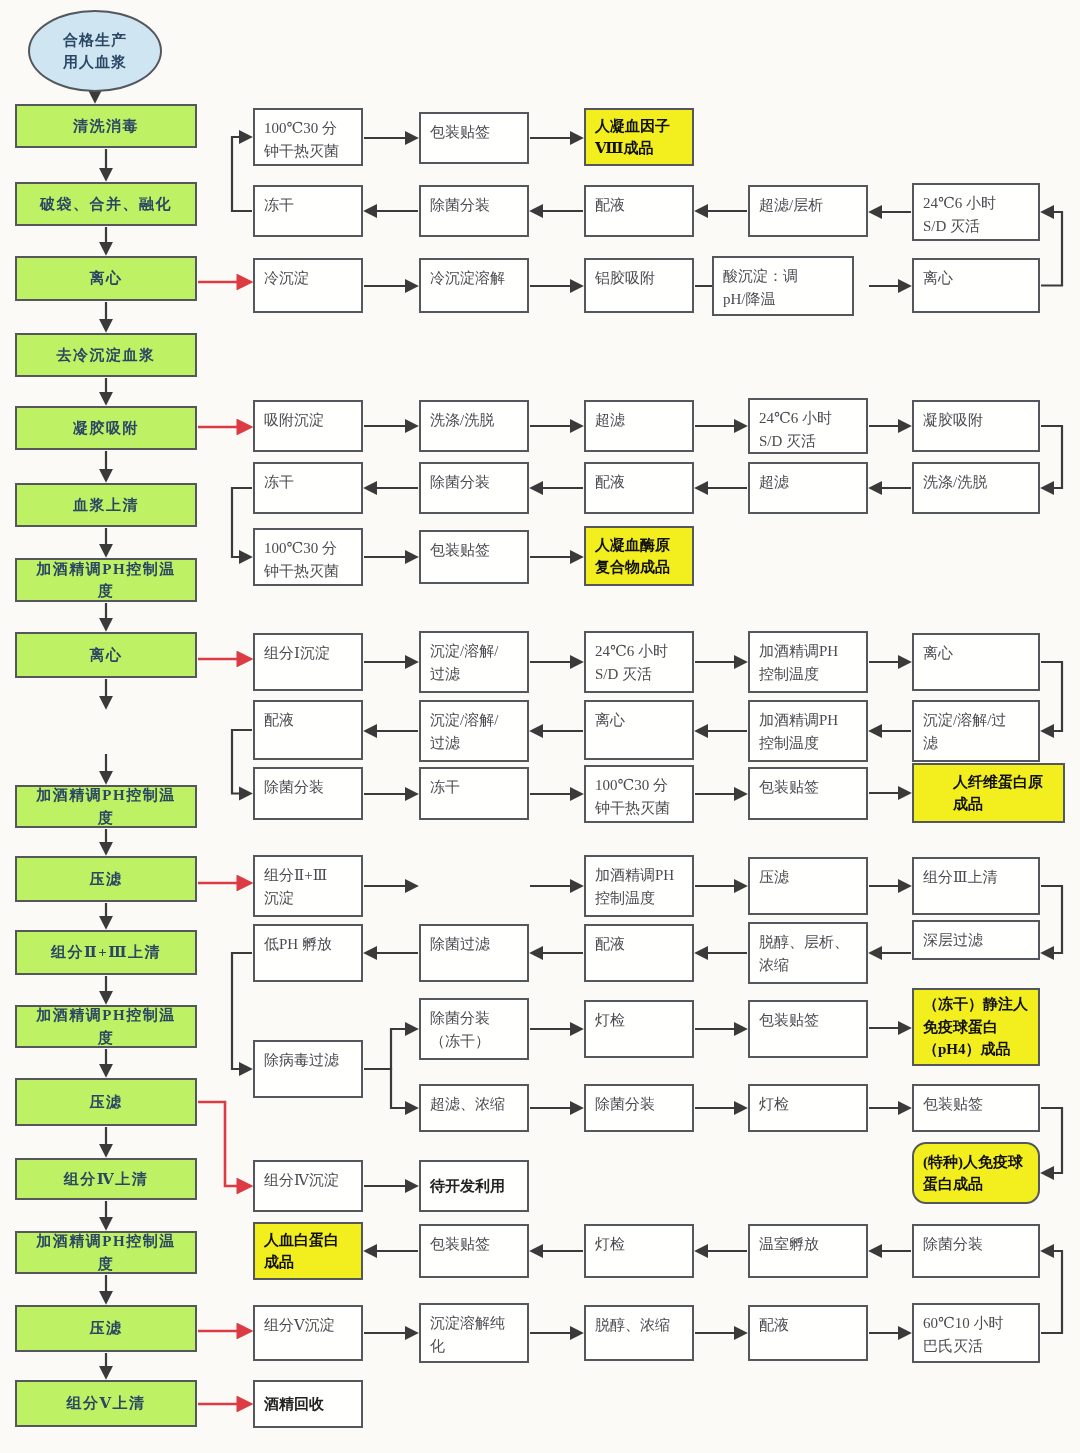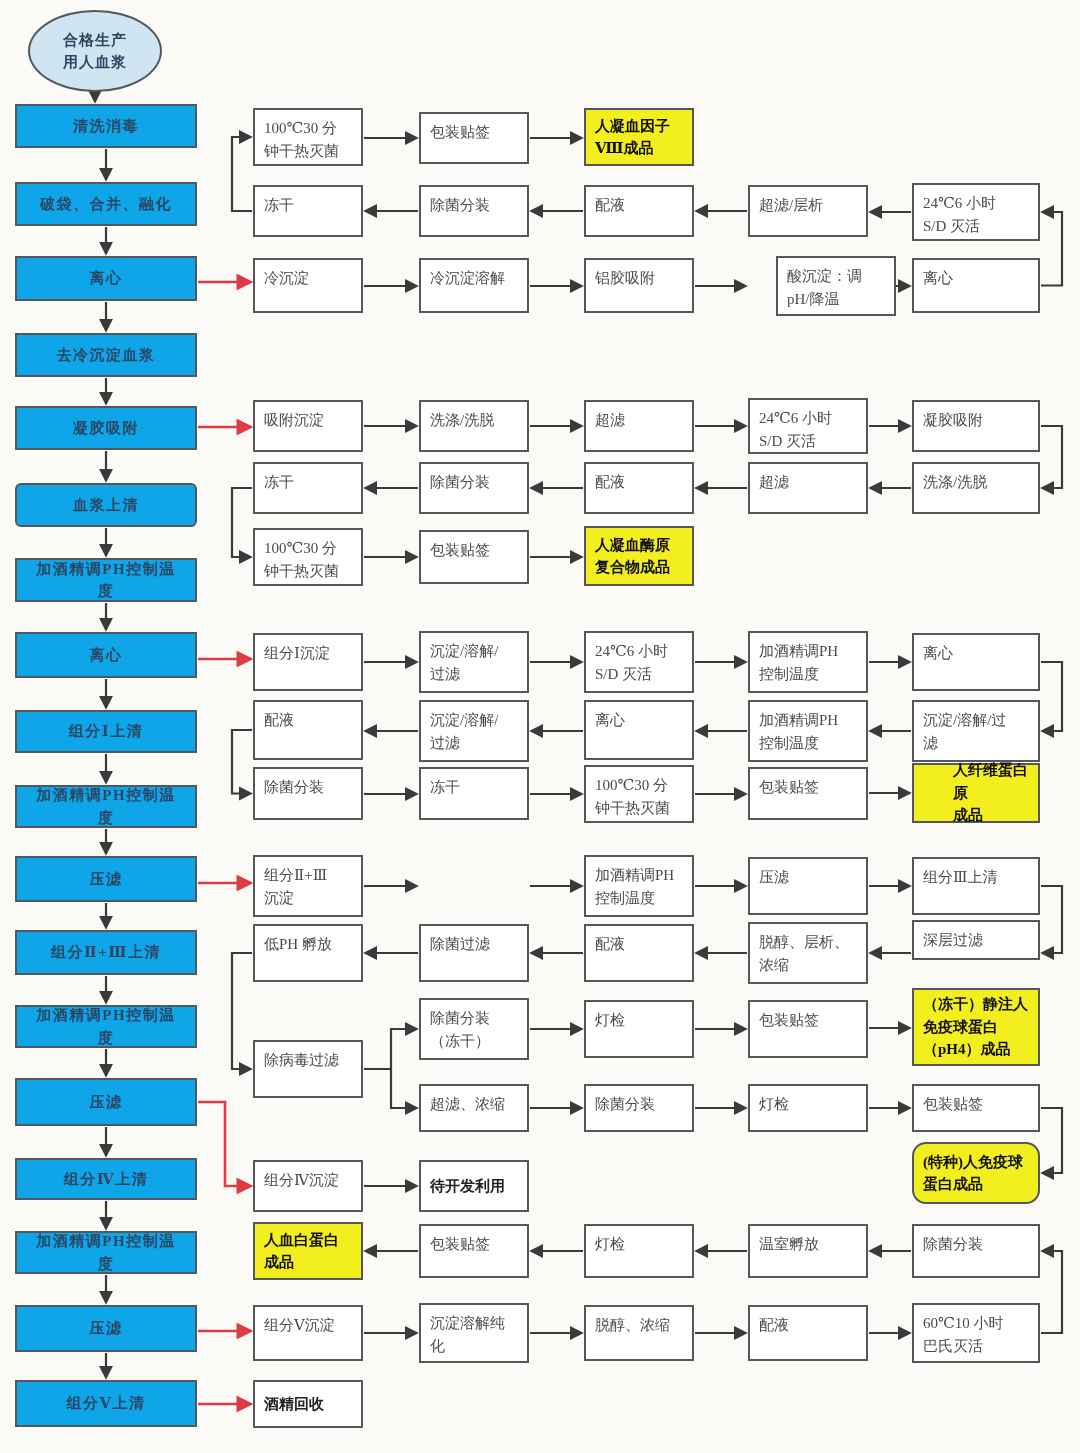--- a/index.html
+++ b/index.html
@@ -3,21 +3,21 @@
 <meta charset="utf-8">
 <style>
   html,body{margin:0;padding:0;}
   #board{position:relative;width:1080px;height:1453px;background:#fbfaf7;overflow:hidden;
          font-family:"Liberation Serif","DejaVu Serif",serif;}
   .title{position:absolute;left:260px;top:36px;width:520px;text-align:center;
          font-size:27px;font-weight:bold;color:#141414;letter-spacing:2px;}
   .node{position:absolute;box-sizing:border-box;border:2px solid #54585d;background:#fffffe;
         color:#4a4a50;font-size:15px;line-height:1.5;padding:7px 9px;white-space:pre-line;
         display:flex;flex-direction:column;justify-content:flex-start;align-items:flex-start;}
-  .plasma{background:#0ea5e9;color:#2b4764;font-weight:600;align-items:center;
+  .plasma{background:#bef264;color:#2b4764;font-weight:600;align-items:center;
           justify-content:center;text-align:center;letter-spacing:1.5px;padding:18px;}
   .product{background:#f3ee1e;color:#101010;font-weight:bold;justify-content:center;}
   .note{font-weight:bold;color:#222;justify-content:center;}
   .ellipse{border-radius:50%;background:#cfe6f2;color:#2b4764;font-weight:600;
            align-items:center;justify-content:center;text-align:center;letter-spacing:1px;}
   svg.arrows{position:absolute;left:0;top:0;}
 </style>
 </head>
 <body>
 
@@ -124,24 +124,23 @@
       <path d="M583 1251 L532 1251" fill="none" stroke="#3a3a3a" stroke-width="2.2" marker-end="url(#ah-k)"></path>
       <path d="M418 1251 L366 1251" fill="none" stroke="#3a3a3a" stroke-width="2.2" marker-end="url(#ah-k)"></path>
     </svg>
     <div class="node ellipse" style="left: 28px; top: 10px; width: 134px; height: 82px;">合格生产
 用人血浆</div>
     <div class="node plasma" style="left: 15px; top: 104px; width: 182px; height: 44px;">清洗消毒</div>
     <div class="node plasma" style="left: 15px; top: 182px; width: 182px; height: 44px;">破袋、合并、融化</div>
     <div class="node plasma" style="left: 15px; top: 256px; width: 182px; height: 45px;">离心</div>
     <div class="node plasma" style="left: 15px; top: 333px; width: 182px; height: 44px;">去冷沉淀血浆</div>
     <div class="node plasma" style="left: 15px; top: 406px; width: 182px; height: 44px;">凝胶吸附</div>
-    <div class="node plasma" style="left: 15px; top: 483px; width: 182px; height: 44px; border-radius: 6px;">血浆上清</div>
+    <div class="node plasma" style="left: 15px; top: 483px; width: 182px; height: 44px;">血浆上清</div>
     <div class="node plasma" style="left: 15px; top: 558px; width: 182px; height: 44px;">加酒精调PH控制温度</div>
     <div class="node plasma" style="left: 15px; top: 632px; width: 182px; height: 46px;">离心</div>
-    <div class="node plasma" style="left: 15px; top: 710px; width: 182px; height: 43px;">组分Ⅰ上清</div>
     <div class="node plasma" style="left: 15px; top: 785px; width: 182px; height: 43px;">加酒精调PH控制温度</div>
     <div class="node plasma" style="left: 15px; top: 856px; width: 182px; height: 46px;">压滤</div>
     <div class="node plasma" style="left: 15px; top: 930px; width: 182px; height: 45px;">组分Ⅱ+Ⅲ上清</div>
     <div class="node plasma" style="left: 15px; top: 1005px; width: 182px; height: 43px;">加酒精调PH控制温度</div>
     <div class="node plasma" style="left: 15px; top: 1078px; width: 182px; height: 48px;">压滤</div>
     <div class="node plasma" style="left: 15px; top: 1158px; width: 182px; height: 42px;">组分Ⅳ上清</div>
     <div class="node plasma" style="left: 15px; top: 1231px; width: 182px; height: 43px;">加酒精调PH控制温度</div>
     <div class="node plasma" style="left: 15px; top: 1305px; width: 182px; height: 47px;">压滤</div>
     <div class="node plasma" style="left: 15px; top: 1380px; width: 182px; height: 47px;">组分Ⅴ上清</div>
     <div class="node " style="left: 253px; top: 108px; width: 110px; height: 58px;">100℃30 分
@@ -151,21 +150,21 @@
 Ⅷ成品</div>
     <div class="node " style="left: 253px; top: 185px; width: 110px; height: 52px;">冻干</div>
     <div class="node " style="left: 419px; top: 185px; width: 110px; height: 52px;">除菌分装</div>
     <div class="node " style="left: 584px; top: 185px; width: 110px; height: 52px;">配液</div>
     <div class="node " style="left: 748px; top: 185px; width: 120px; height: 52px;">超滤/层析</div>
     <div class="node " style="left: 912px; top: 183px; width: 128px; height: 58px;">24℃6 小时
 S/D 灭活</div>
     <div class="node " style="left: 253px; top: 258px; width: 110px; height: 55px;">冷沉淀</div>
     <div class="node " style="left: 419px; top: 258px; width: 110px; height: 55px;">冷沉淀溶解</div>
     <div class="node " style="left: 584px; top: 258px; width: 110px; height: 55px;">铝胶吸附</div>
-    <div class="node " style="left: 776px; top: 256px; width: 120px; height: 60px;">酸沉淀：调
+    <div class="node " style="left: 712px; top: 256px; width: 142px; height: 60px;">酸沉淀：调
 pH/降温</div>
     <div class="node " style="left: 912px; top: 258px; width: 128px; height: 55px;">离心</div>
     <div class="node " style="left: 253px; top: 400px; width: 110px; height: 52px;">吸附沉淀</div>
     <div class="node " style="left: 419px; top: 400px; width: 110px; height: 52px;">洗涤/洗脱</div>
     <div class="node " style="left: 584px; top: 400px; width: 110px; height: 52px;">超滤</div>
     <div class="node " style="left: 748px; top: 398px; width: 120px; height: 56px;">24℃6 小时
 S/D 灭活</div>
     <div class="node " style="left: 912px; top: 400px; width: 128px; height: 52px;">凝胶吸附</div>
     <div class="node " style="left: 253px; top: 462px; width: 110px; height: 52px;">冻干</div>
     <div class="node " style="left: 419px; top: 462px; width: 110px; height: 52px;">除菌分装</div>
@@ -191,21 +190,21 @@
     <div class="node " style="left: 584px; top: 700px; width: 110px; height: 60px;">离心</div>
     <div class="node " style="left: 748px; top: 700px; width: 120px; height: 62px;">加酒精调PH
 控制温度</div>
     <div class="node " style="left: 912px; top: 700px; width: 128px; height: 62px;">沉淀/溶解/过
 滤</div>
     <div class="node " style="left: 253px; top: 767px; width: 110px; height: 53px;">除菌分装</div>
     <div class="node " style="left: 419px; top: 767px; width: 110px; height: 53px;">冻干</div>
     <div class="node " style="left: 584px; top: 765px; width: 110px; height: 58px;">100℃30 分
 钟干热灭菌</div>
     <div class="node " style="left: 748px; top: 767px; width: 120px; height: 53px;">包装贴签</div>
-    <div class="node product" style="left: 912px; top: 763px; width: 128px; height: 60px; padding-left: 39px;">人纤维蛋白原
+    <div class="node product" style="left: 912px; top: 763px; width: 153px; height: 60px; padding-left: 39px;">人纤维蛋白原
 成品</div>
     <div class="node " style="left: 253px; top: 855px; width: 110px; height: 62px;">组分Ⅱ+Ⅲ
 沉淀</div>
     <div class="node " style="left: 584px; top: 855px; width: 110px; height: 62px;">加酒精调PH
 控制温度</div>
     <div class="node " style="left: 748px; top: 857px; width: 120px; height: 58px;">压滤</div>
     <div class="node " style="left: 912px; top: 857px; width: 128px; height: 58px;">组分Ⅲ上清</div>
     <div class="node " style="left: 253px; top: 924px; width: 110px; height: 58px;">低PH 孵放</div>
     <div class="node " style="left: 419px; top: 924px; width: 110px; height: 58px;">除菌过滤</div>
     <div class="node " style="left: 584px; top: 924px; width: 110px; height: 58px;">配液</div>

